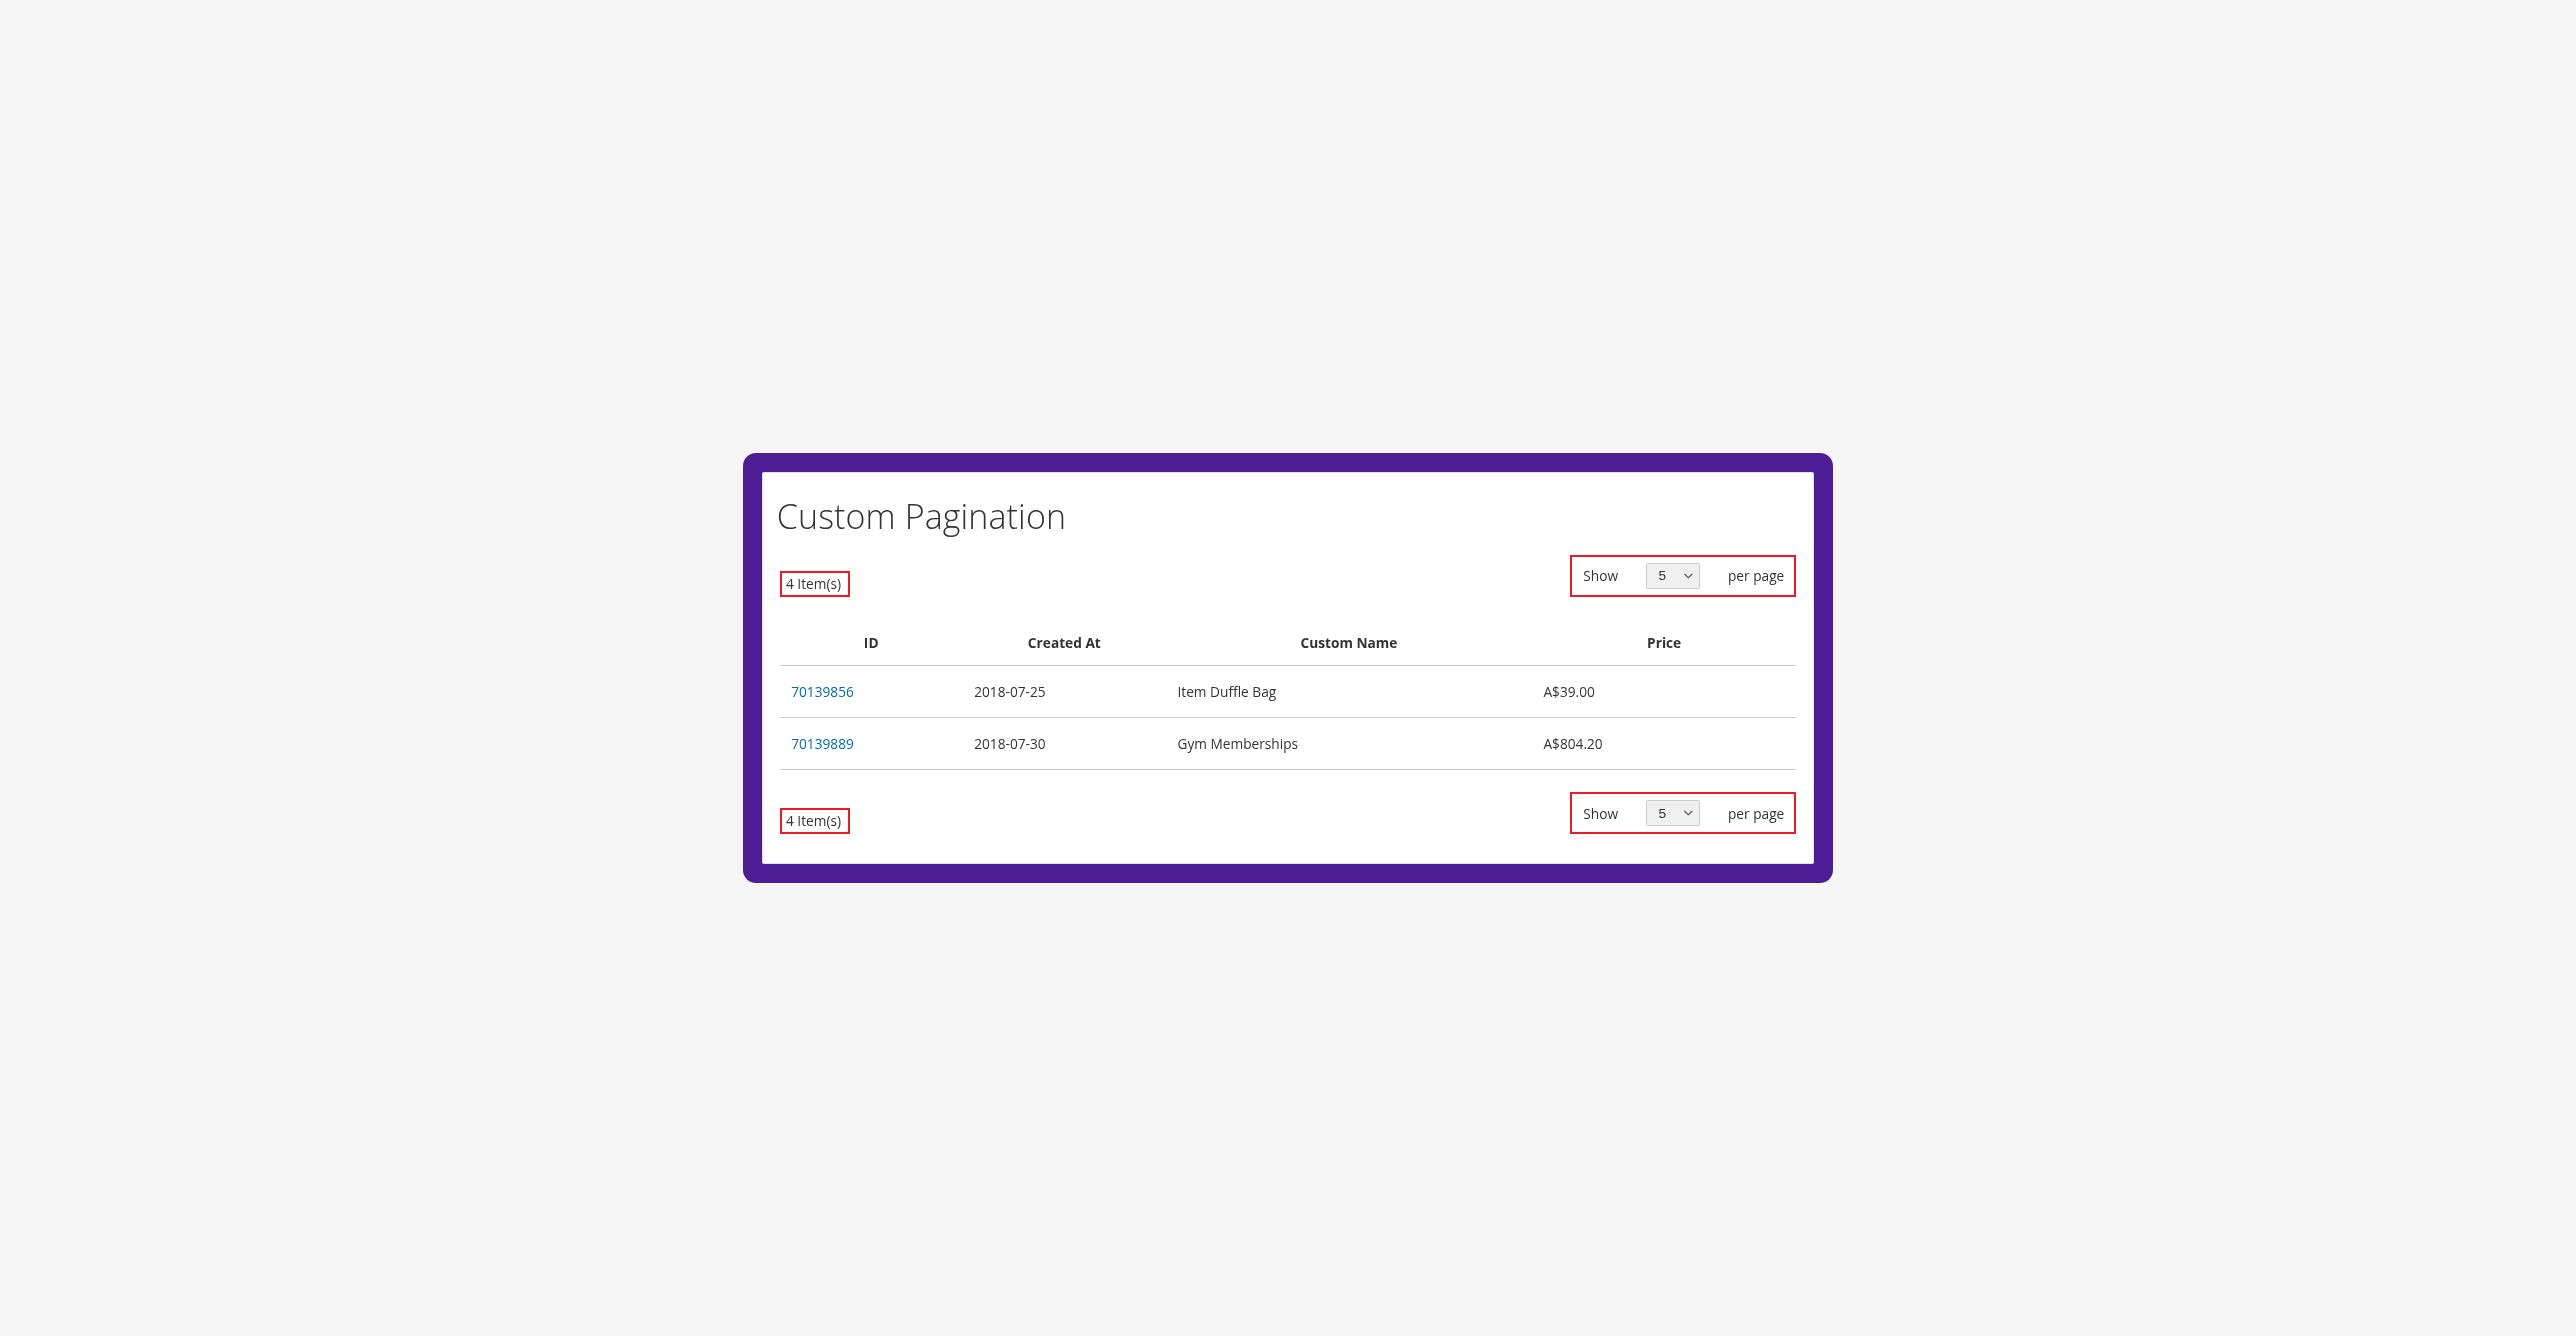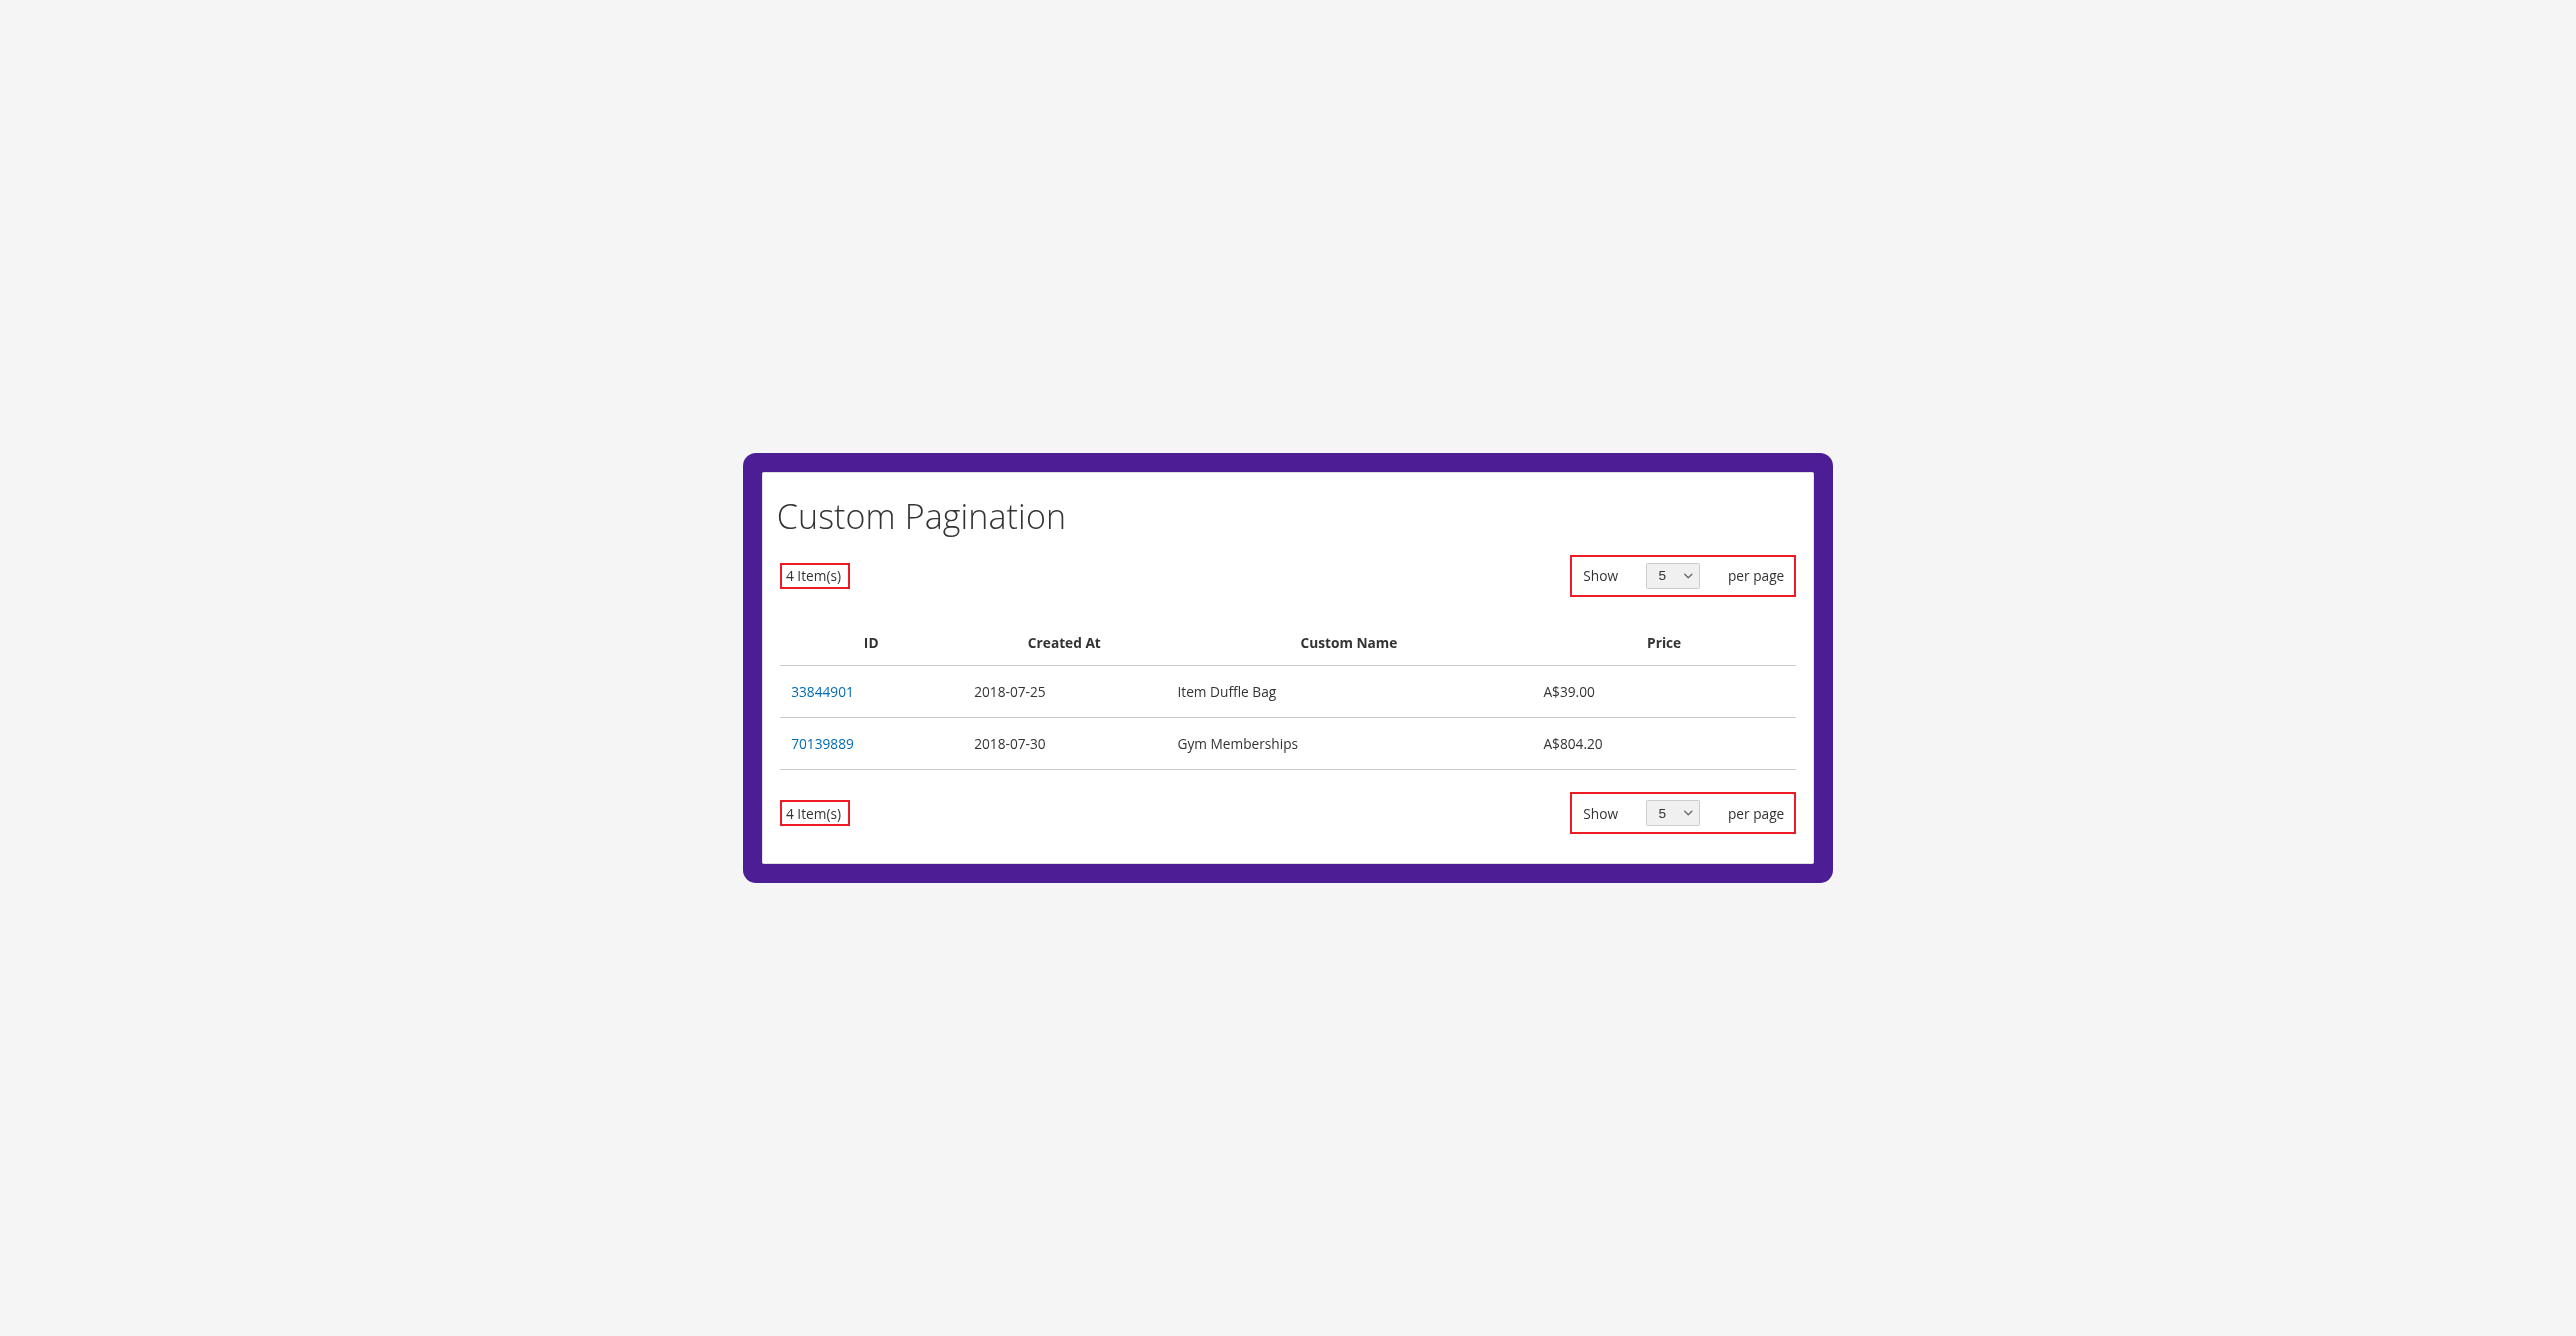--- a/index.html
+++ b/index.html
@@ -28,21 +28,21 @@
     .page-title {
       font-size: 34px;
       font-weight: 300;
       color: #333333;
       letter-spacing: 0.1px;
       margin: 10px 2.9px 13px -2.9px;
     }
 
     .toolbar {
       display: flex;
-      align-items: center;
+      align-items: flex-end;
       justify-content: space-between;
       padding: 2.9px 0;
     }
     .item-count-box {
       border: 2.2px solid #ed1c24;
       padding: 1.4px 7.2px 1.4px 4.3px;
       font-size: 13.7px;
       color: #333333;
       font-weight: 400;
       line-height: 1.4;
@@ -146,21 +146,21 @@
       <thead>
         <tr>
           <th class="col-id">ID</th>
           <th class="col-created">Created At</th>
           <th class="col-name">Custom Name</th>
           <th class="col-price">Price</th>
         </tr>
       </thead>
       <tbody>
           <tr>
-            <td><a href="#">33844901</a></td>
+            <td><a href="#">70139856</a></td>
             <td>2018-07-25</td>
             <td>Item Duffle Bag</td>
             <td>A$39.00</td>
           </tr>
           <tr>
             <td><a href="#">70139889</a></td>
             <td>2018-07-30</td>
             <td>Gym Memberships</td>
             <td>A$804.20</td>
           </tr>

